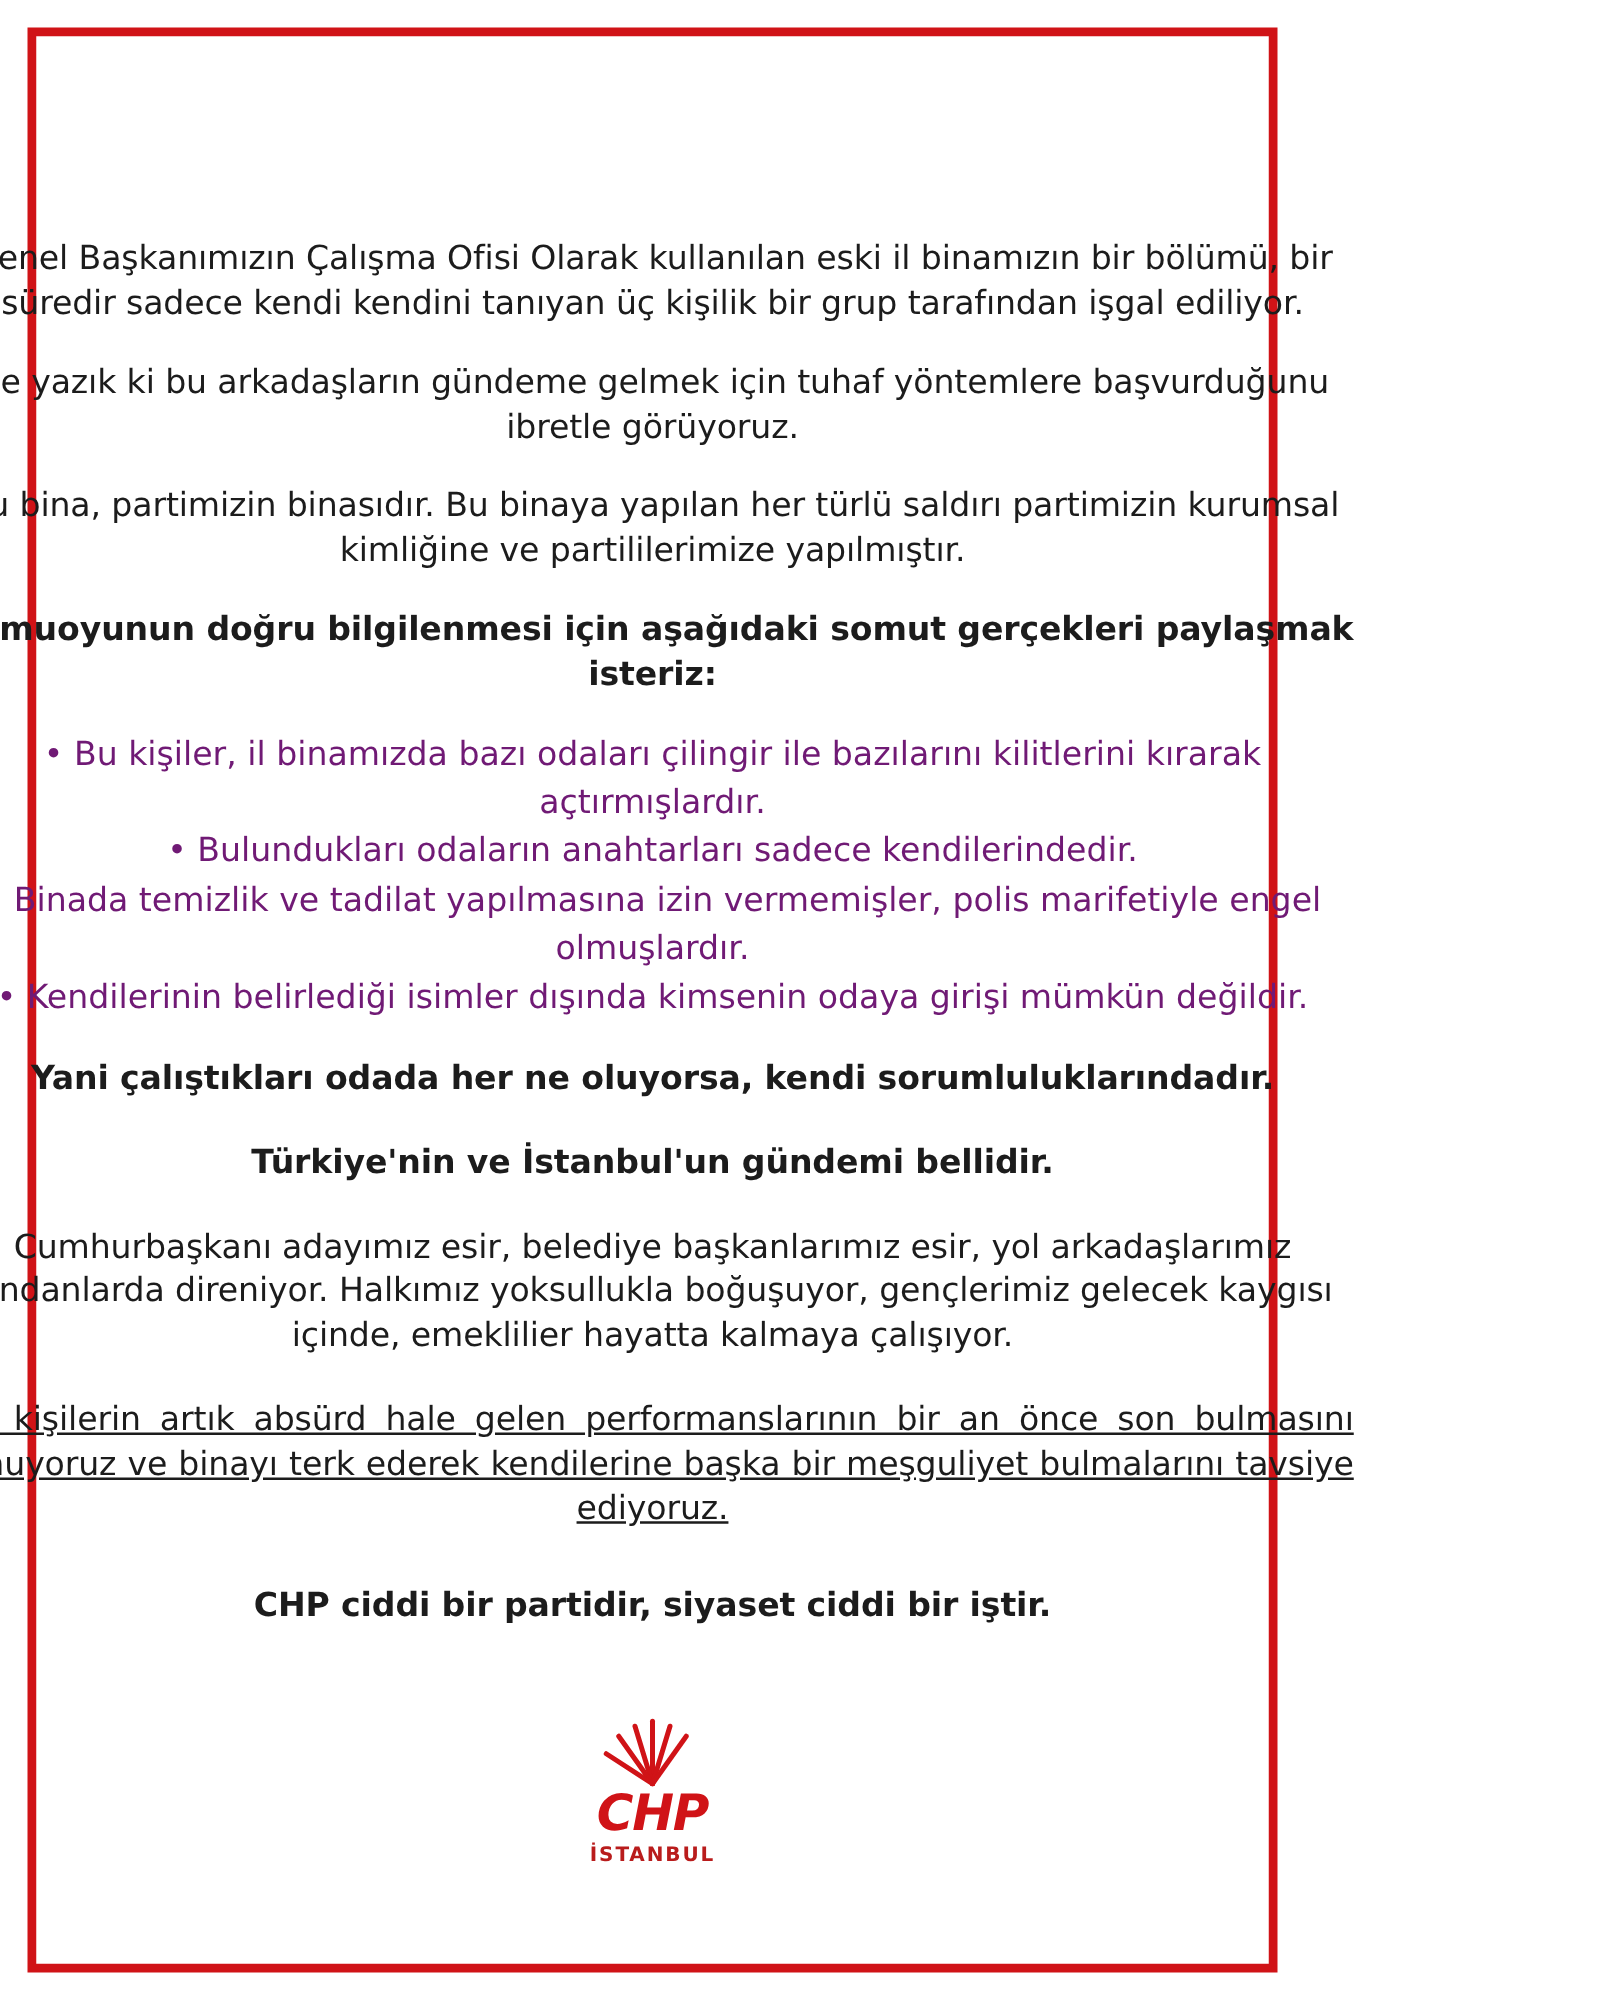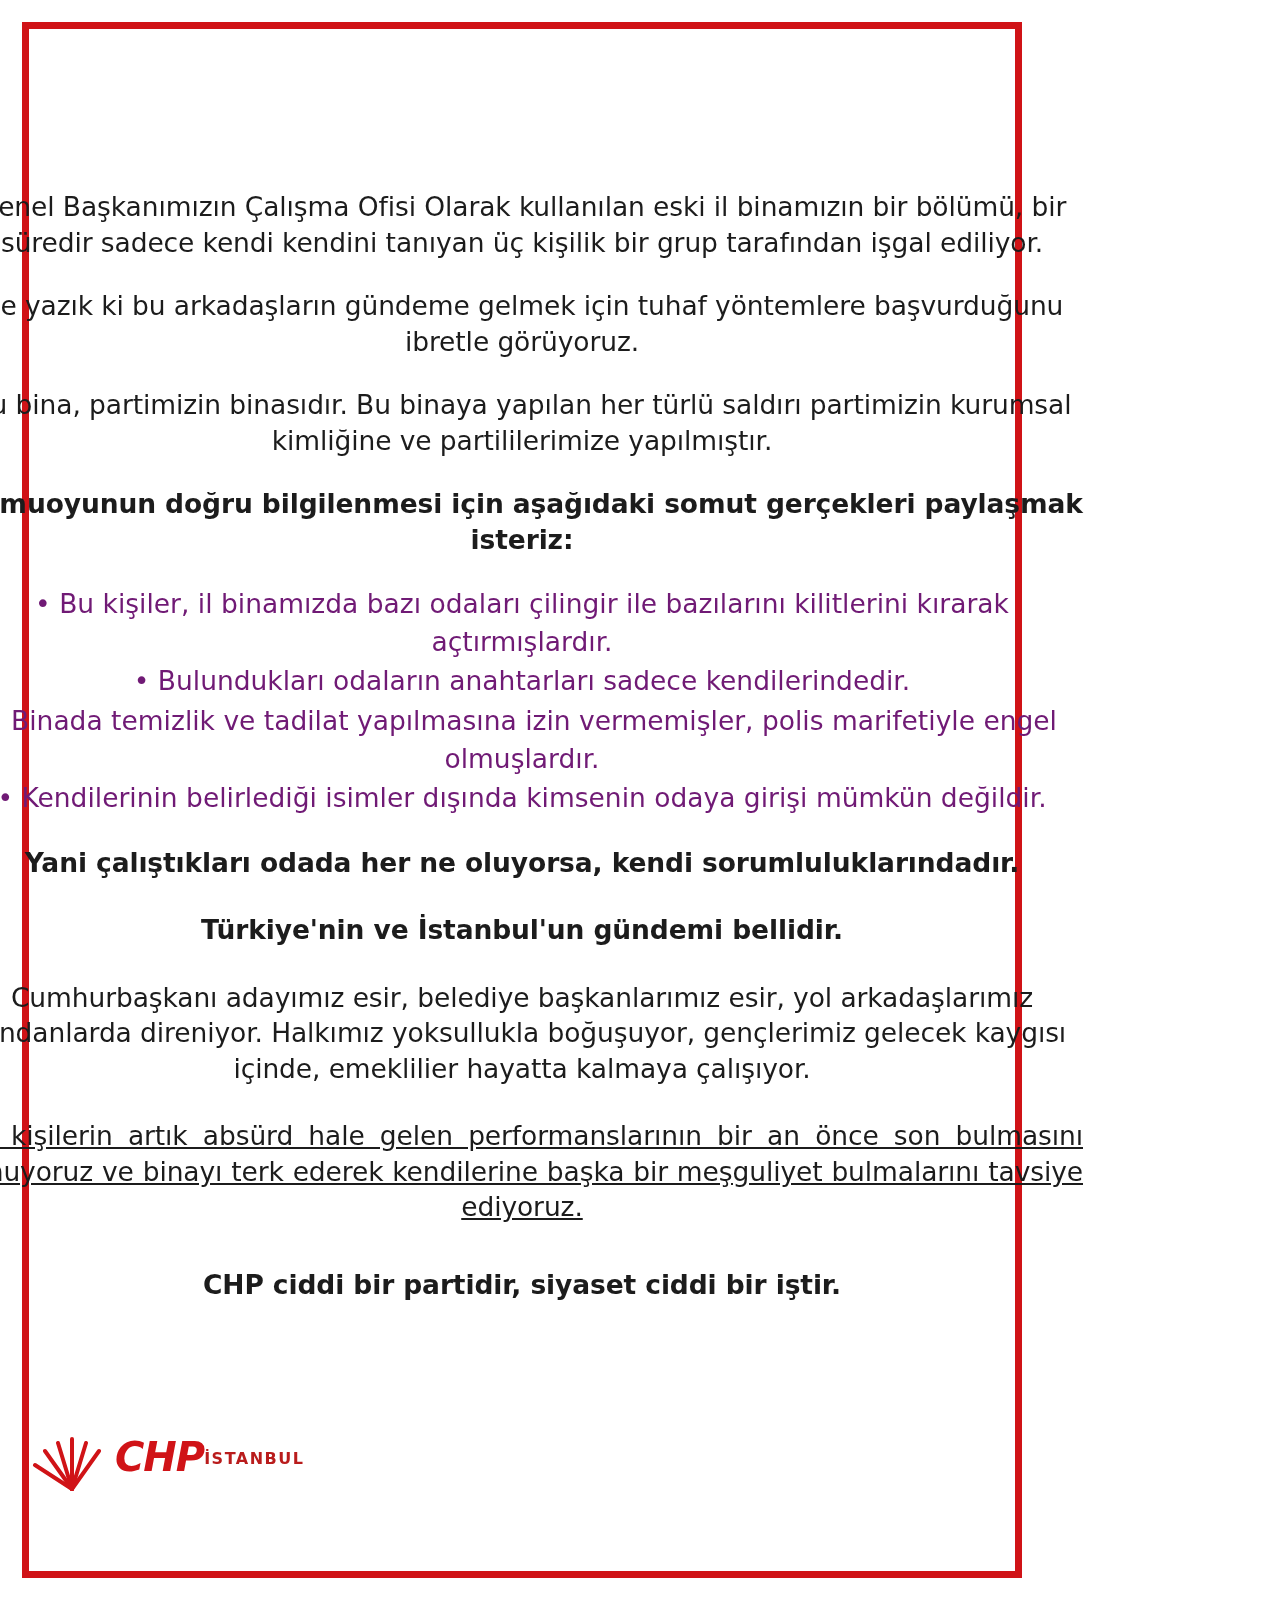--- a/index.html
+++ b/index.html
@@ -68,21 +68,21 @@
     width: 100%;
   }
   .spacer-sm { height: 4px; }
   .spacer-md { height: 14px; }
   .logo-wrap {
     position: absolute;
     bottom: 78px;
     left: 0;
     right: 0;
     display: flex;
-    flex-direction: row;
+    flex-direction: column;
     align-items: center;
   }
   .logo-mark {
     width: 86px;
     height: 70px;
     margin-bottom: 2px;
   }
   .logo-text {
     font-size: 40px;
     font-weight: bold;

